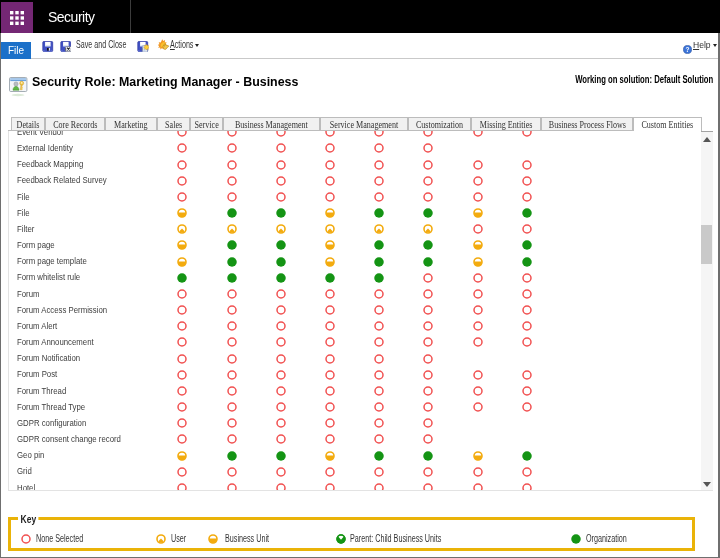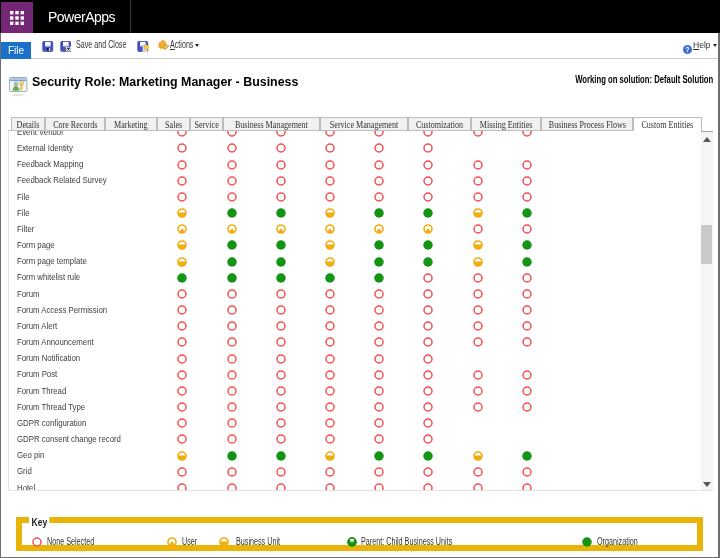--- a/index.html
+++ b/index.html
@@ -26,21 +26,21 @@
 .tab.sel { background:#fff; height:14px; z-index:3; }
 #tabline { position:absolute; left:7.5px; top:130px; width:626px; height:1px; background:#bcbcbc; z-index:2; }
 #grid { position:absolute; left:7.5px; top:131px; width:693px; height:359.3px; overflow:hidden; background:#fff; border-left:1px solid #e3e3e3; }
 #gridbottom { position:absolute; left:7.5px; top:490.3px; width:705px; height:1px; background:#e3e3e3; }
 .rl { position:absolute; left:8.5px; font-size:9.5px; color:#3d3d3d; white-space:nowrap; transform:scaleX(0.82); transform-origin:0 50%; }
 .ci { position:absolute; width:10px; height:10px; }
 .ci svg { display:block; }
 #sbar { position:absolute; left:700.5px; top:131px; width:12px; height:359.3px; background:#f5f5f5; border-top:1.5px solid #a3a3a3; }
 #sthumb { position:absolute; left:0.5px; top:92.5px; width:11px; height:39px; background:#c9c9c9; }
 .sarrow { position:absolute; left:2px; width:0; height:0; border-left:4px solid transparent; border-right:4px solid transparent; }
-#key { position:absolute; left:16px; top:517px; width:687px; height:33.5px; border:6px solid #eab308; }
+#key { position:absolute; left:8px; top:517px; width:687px; height:33.5px; border:3px solid #eab308; }
 #keylab { position:absolute; left:7px; top:-6px; background:#fff; padding:0 3px; font-size:10px; font-weight:bold; color:#222; transform:scaleX(0.85); transform-origin:0 0; }
 .ki { position:absolute; top:13.5px; }
 .ki svg { display:block; }
 .kt { position:absolute; top:13px; font-size:10px; color:#333; white-space:nowrap; transform:scaleX(0.72); transform-origin:0 0; }
 </style></head>
 <body>
 <div id="page">
   <div id="topbar">
     <div id="waffle">
         <svg style="position:absolute;left:9px;top:8.5px" width="14" height="14" viewBox="0 0 14 14">
@@ -50,21 +50,21 @@
             <rect x="10.6" y="0" width="3.4" height="3.4"></rect>
             <rect x="0" y="5.3" width="3.4" height="3.4"></rect>
             <rect x="5.3" y="5.3" width="3.4" height="3.4"></rect>
             <rect x="10.6" y="5.3" width="3.4" height="3.4"></rect>
             <rect x="0" y="10.6" width="3.4" height="3.4"></rect>
             <rect x="5.3" y="10.6" width="3.4" height="3.4"></rect>
             <rect x="10.6" y="10.6" width="3.4" height="3.4"></rect>
           </g>
         </svg>
       </div>
-    <div id="pa">PowerApps</div>
+    <div id="pa">Security</div>
     <div id="padiv"></div>
   </div>
   <div id="toolbar">
     <div id="filebtn">File</div>
     <div class="ticon" style="left:42px"><svg width="11.5" height="11" viewBox="0 0 12 12">
           <rect x="0.6" y="0.6" width="10.8" height="10.8" rx="1" fill="#4252c4" stroke="#2a35a0" stroke-width="0.8"></rect>
           <path d="M1 9.5 a9 9 0 0 0 10 0 v1.3 a1 1 0 0 1 -1 1 h-8 a1 1 0 0 1 -1 -1 z" fill="#6e7fd8" opacity="0.7"></path>
           <rect x="3.1" y="1" width="6" height="4.9" fill="#fff"></rect>
           <rect x="3.4" y="4.9" width="5.4" height="0.7" fill="#bcd2ea"></rect>
           <rect x="5.2" y="7.6" width="2" height="2.9" fill="#15151a"></rect>

